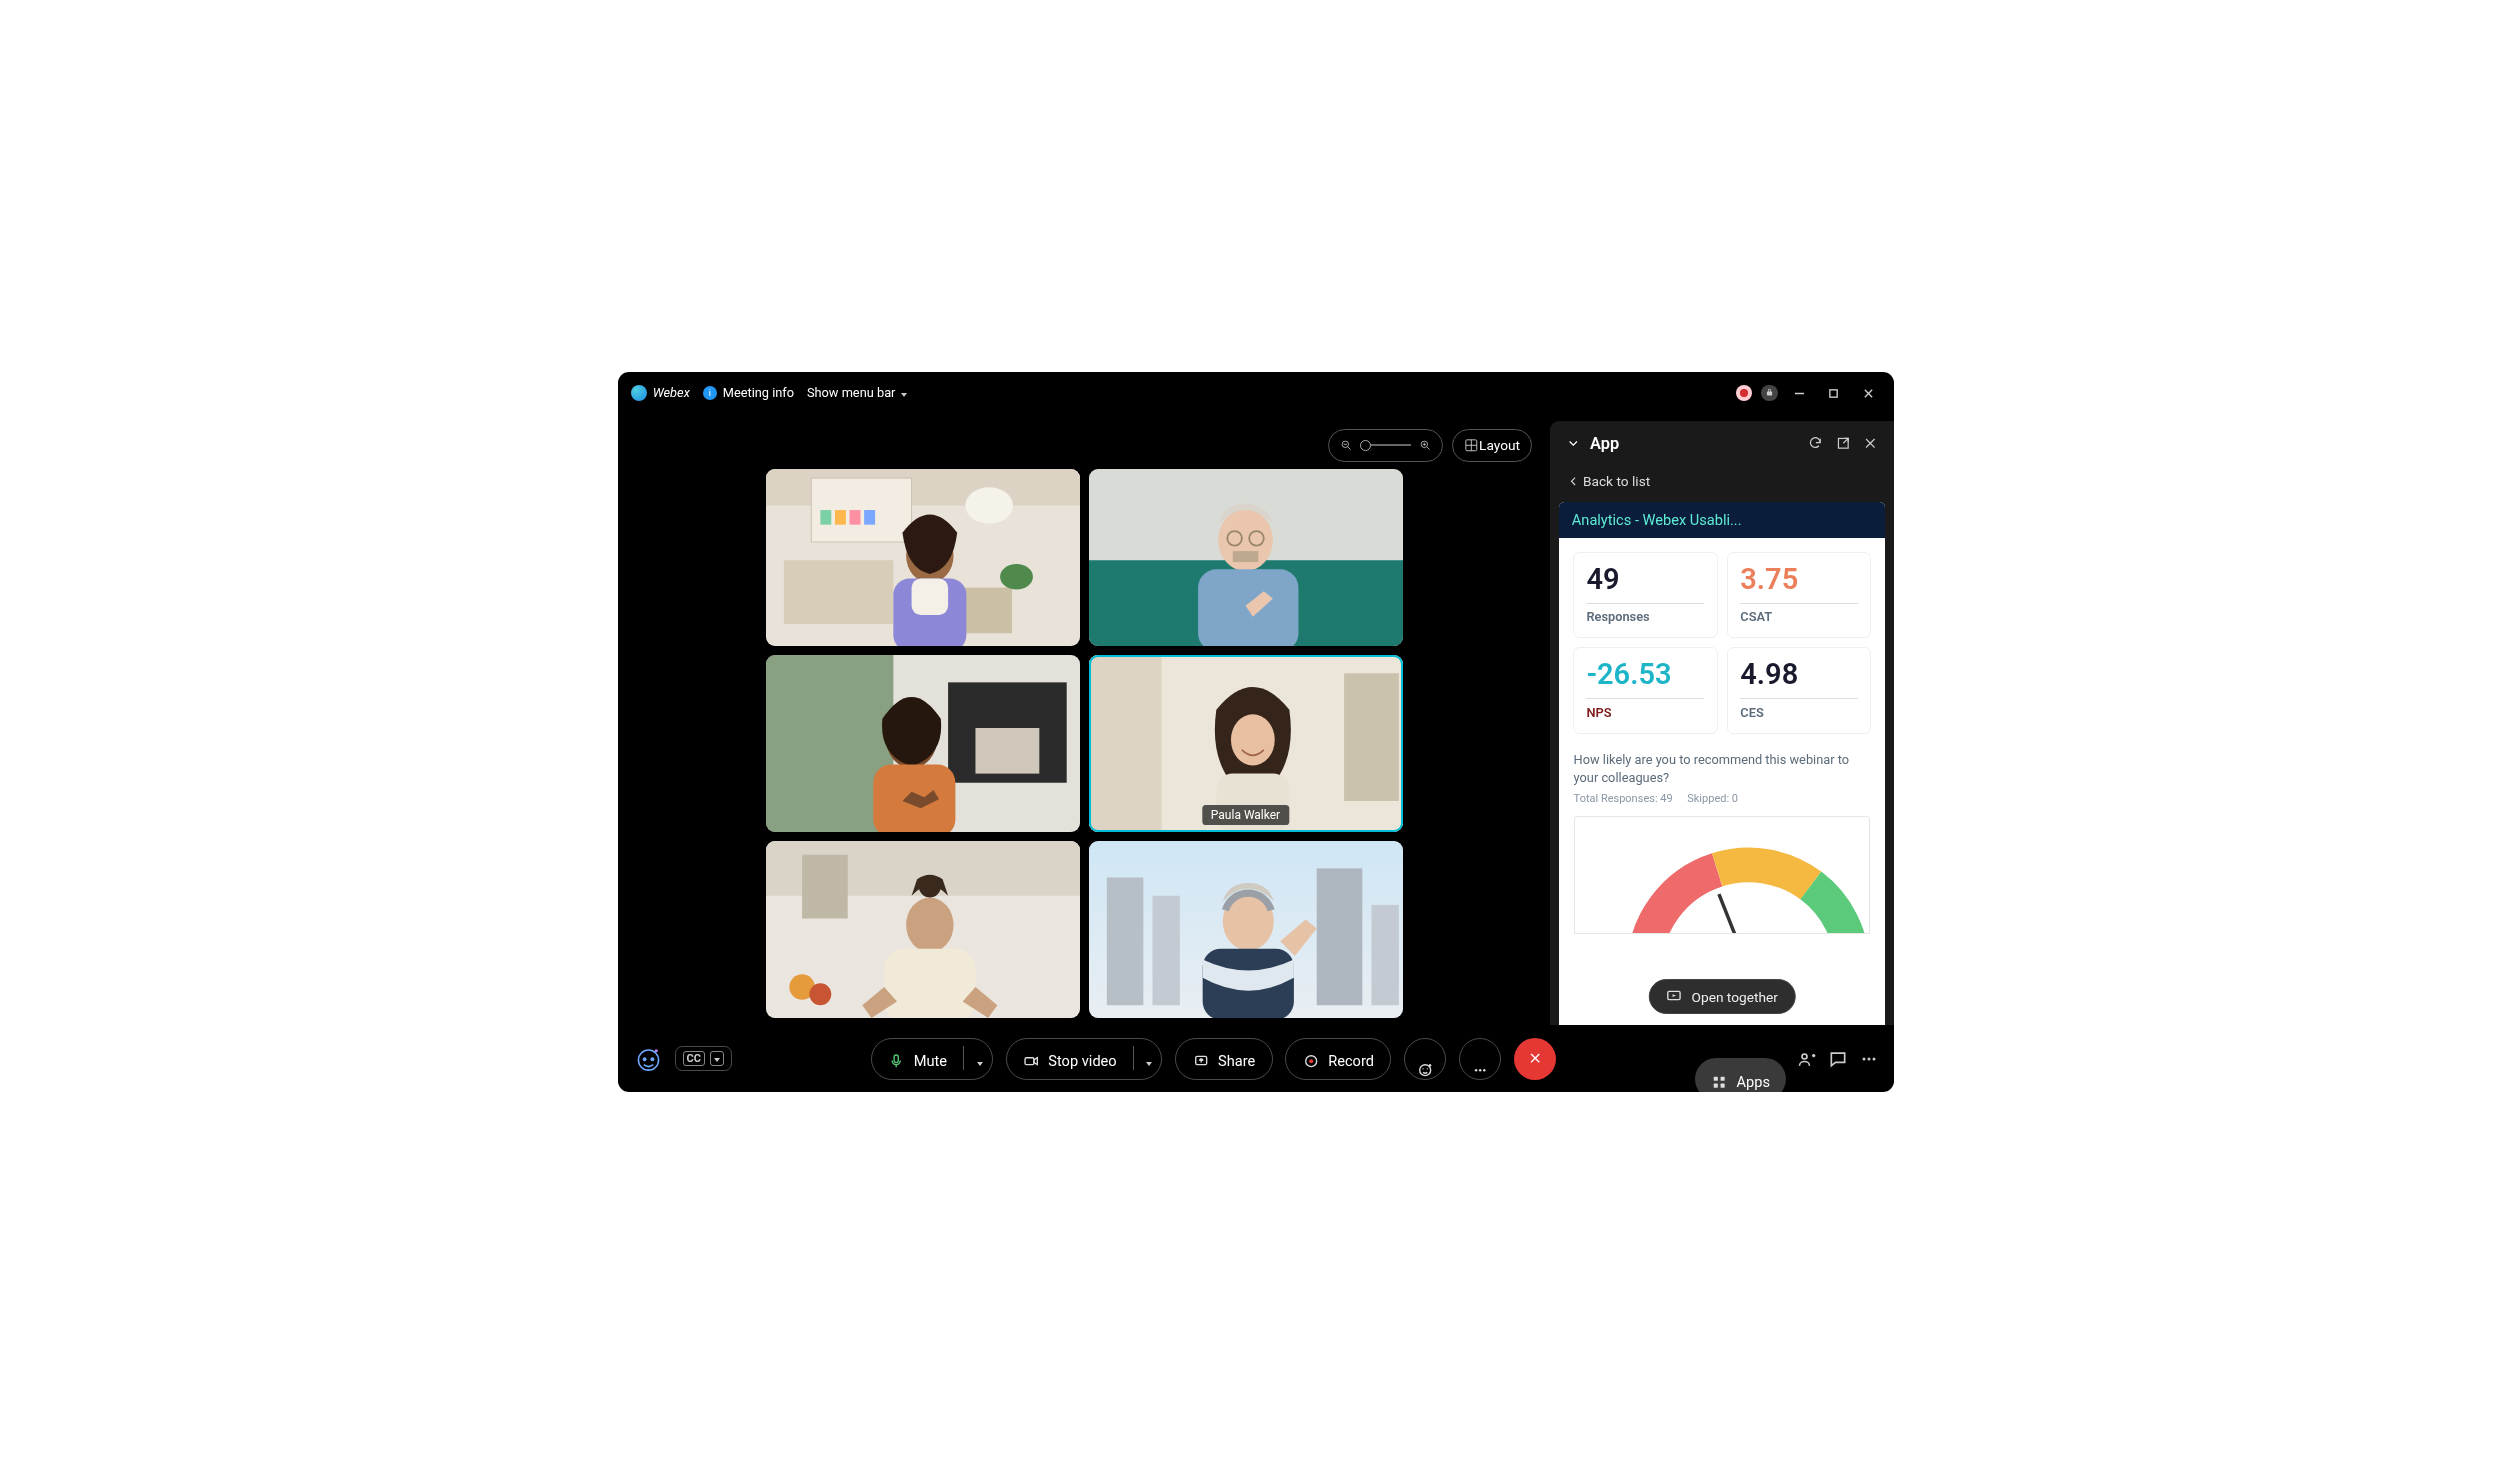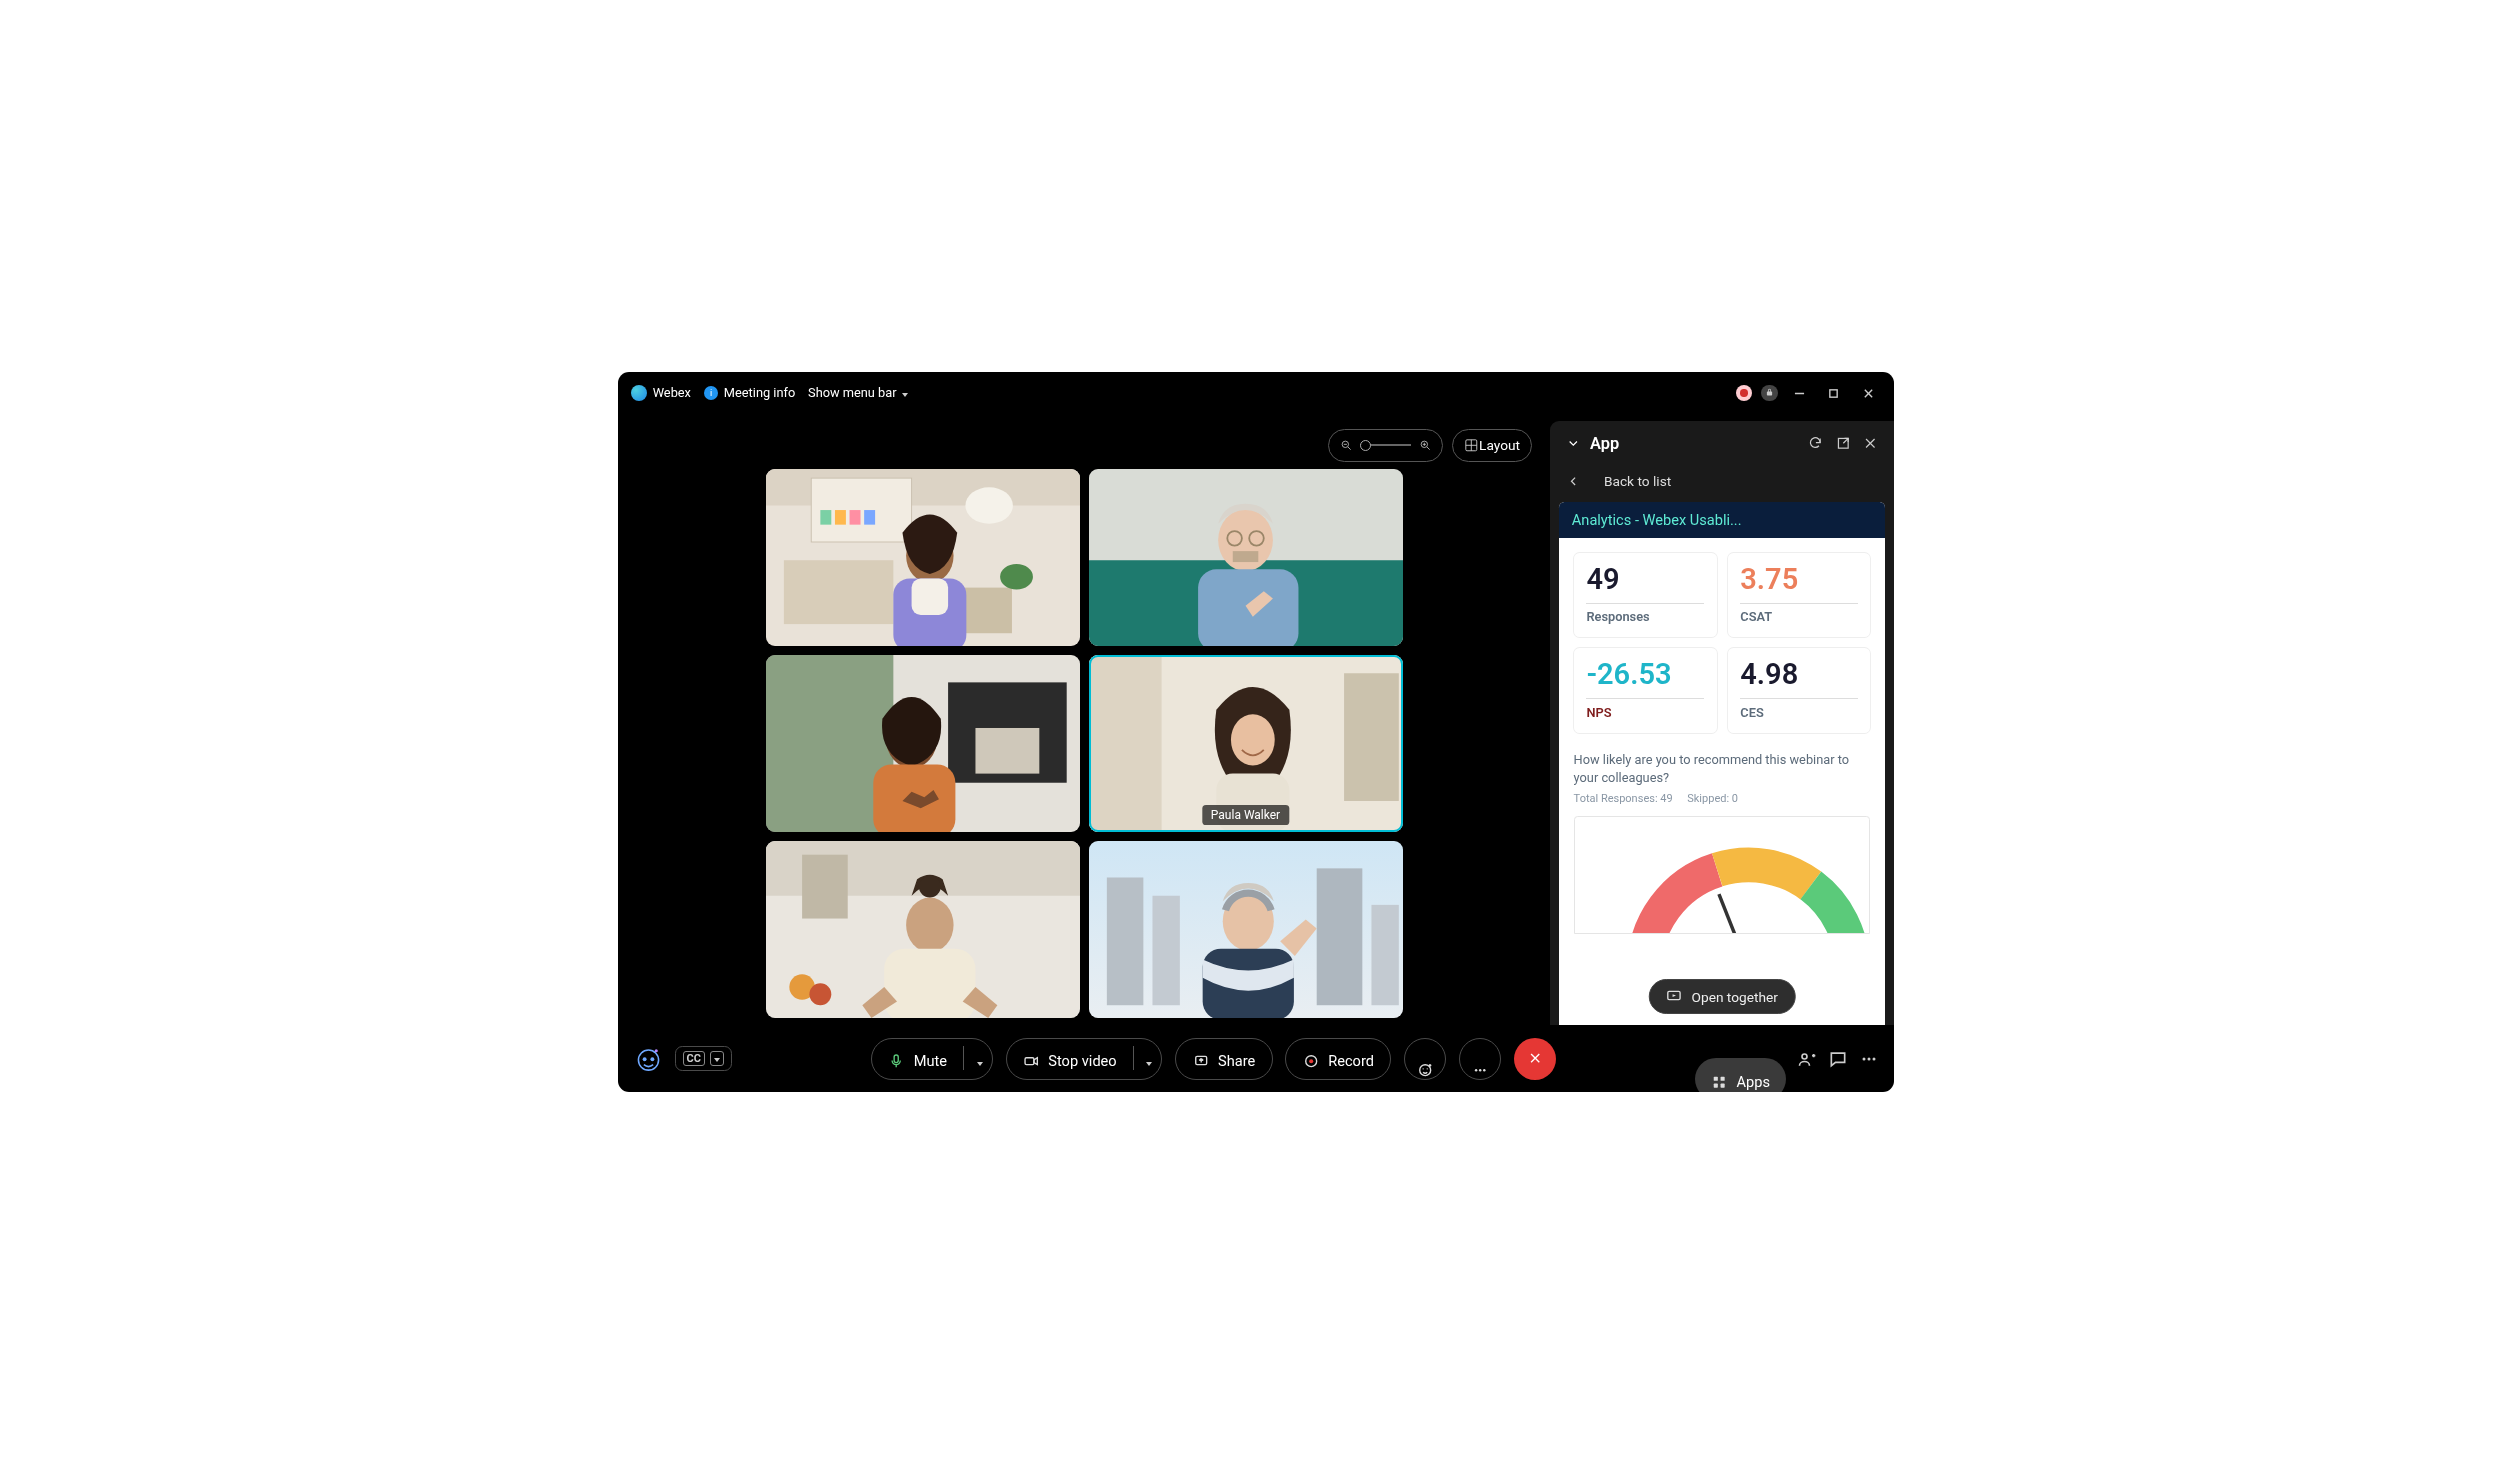--- a/index.html
+++ b/index.html
@@ -25,21 +25,21 @@
   .titlebar {
     display: flex;
     align-items: center;
     padding: 7.3px 12.8px;
     height: 42px;
     color: #fff;
     font-size: 12.8px;
   }
   .titlebar .left { display: flex; align-items: center; gap: 12.8px; }
   .titlebar .right { display: flex; align-items: center; gap: 9px; margin-left: auto; }
-  .brand { display: flex; align-items: center; gap: 5.5px; }
+  .brand { display: flex; align-items: center; gap: 5.5px; font-style: italic; }
   .brand-icon {
     width: 16.4px; height: 16.4px; border-radius: 50%;
     background: radial-gradient(circle at 30% 30%, #4dd0e1, #1e88e5);
     display: flex; align-items: center; justify-content: center;
   }
   .mi { display: flex; align-items: center; gap: 5.5px; cursor: pointer; }
   .mi-icon {
     width: 14.6px; height: 14.6px; border-radius: 50%;
     background: #2196f3;
     display: flex; align-items: center; justify-content: center;
@@ -123,21 +123,21 @@
     border-radius: 9px 0 0 0;
     margin-top: 7.3px;
   }
   .panel-head {
     display: flex; align-items: center; padding: 12.8px 16.4px;
     color: #fff; font-size: 16.4px; font-weight: 600;
   }
   .panel-head .icons { margin-left: auto; display:flex; gap:12.8px; }
   .panel-head svg, .subhead svg { width:14.6px; height:14.6px; }
   .subhead {
-    display:flex; align-items:center; gap:23px;
+    display:flex; align-items:center; gap:2px;
     padding: 7.3px 16.4px 12.8px 16.4px; color:#ddd; font-size:13.7px;
     cursor:pointer;
     text-align:center;
   }
   .app-card {
     margin: 0 9px; background:#fff; border-radius:5.5px 5.5px 0 0;
     flex:1; overflow:hidden; display:flex; flex-direction:column;
     position:relative;
   }
   .app-title {

